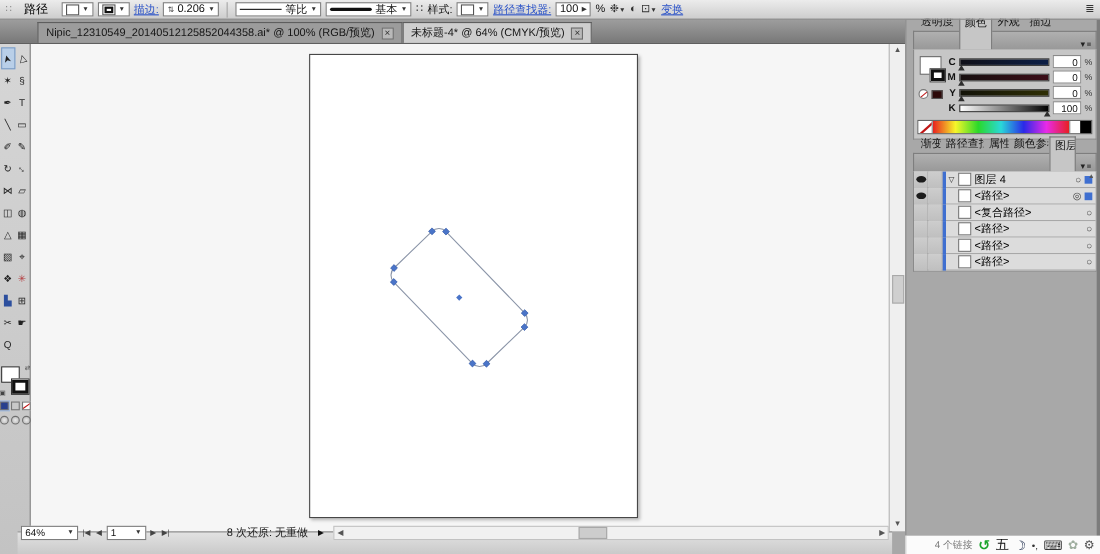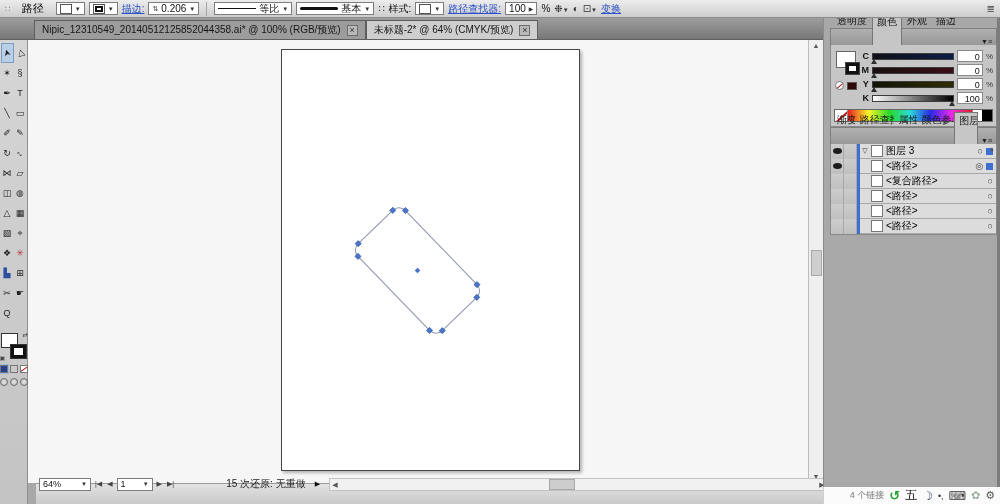--- a/index.html
+++ b/index.html
@@ -59,38 +59,38 @@
     box-shadow:2px 2px 3px rgba(0,0,0,.28)}
   svg.overlay{position:absolute;left:0;top:0}
 
   
   .vscroll{position:absolute;left:808px;top:40px;width:15px;height:443px;background:#efefef;border-left:1px solid #bdbdbd;z-index:3}
   .vs-arrow{height:12px;text-align:center;font-size:7px;color:#555;line-height:12px;cursor:pointer}
   .vs-arrow.bottom{position:absolute;bottom:0;width:100%}
   .vthumb{position:absolute;left:2px;top:210px;width:11px;height:26px;background:#cfcfcf;border:1px solid #a9a9a9;cursor:grab}
 
   
-  .statusbar{position:absolute;left:36px;top:483px;width:795px;height:21px;background:linear-gradient(#e2e2e2,#c9c9c9);
+  .statusbar{position:absolute;left:16px;top:483px;width:795px;height:21px;background:linear-gradient(#e2e2e2,#c9c9c9);
     border-top:1px solid #9c9c9c;display:flex;align-items:center;font-size:9px;gap:3px;padding:0 3px 20px 3px;z-index:4}
   .zoom-dd{width:52px;justify-content:space-between}
   .nav-btn{font-size:7px;color:#444;cursor:pointer;padding:0 1px}
   .page-dd{width:36px;justify-content:space-between}
   .status-msg{margin-left:48px;font-size:10px;color:#1a1a1a;white-space:nowrap}
   .flyout{font-size:7px;color:#111;margin-left:6px;cursor:pointer}
   .hscroll{flex:1;position:relative;height:13px;background:#f1f1f1;border:1px solid #c2c2c2;margin-left:6px}
   .hs-arrow{position:absolute;top:0;width:10px;height:11px;font-size:7px;color:#555;text-align:center;line-height:11px;cursor:pointer}
   .hs-arrow.left{left:0}.hs-arrow.right{right:0}
   .hthumb{position:absolute;left:44%;top:0;width:26px;height:11px;background:#cdcdcd;border:1px solid #a8a8a8;cursor:grab}
 
   
   .dock{position:absolute;left:823px;top:18px;width:177px;height:469px;background:#a8a8a8;border-left:1px solid #8a8a8a;
     border-right:3px solid #7c7c7c;z-index:6}
   .panelgroup{position:absolute;left:6px;width:167px}
   .group-color{top:10px}
-  .group-layers{top:109px}
+  .group-layers{top:121px}
   .ptabs{height:17px;background:linear-gradient(#b0b0b0,#989898);display:flex;align-items:flex-end;gap:1px;padding:1px 2px 0 2px;
     font-size:10px;border:1px solid #7e7e7e;border-bottom:none}
   .ptab{padding:1px 4px;height:32px;line-height:13px;color:#161616;white-space:nowrap;overflow:hidden;max-width:38px;cursor:pointer}
   .ptab.active{background:#c6c6c6;border:1px solid #767676;border-bottom:none;max-width:44px}
   .pmenu{margin-left:auto;font-size:7px;color:#222;padding:0 2px;cursor:pointer}
   .pbody{background:#c6c6c6;border:1px solid #8a8a8a;border-top:none}
 
   
   .color-body{height:82px;display:flex;padding:4px 3px 0 3px;position:relative}
   .proxy-col{width:30px;position:relative}
@@ -196,21 +196,21 @@
   <span class="flex-spacer"></span>
   <span class="cb-icon">≣</span>
 </div>
 
 <div class="tabstrip" id="doc-tabs">
     <div class="doc-tab">
       <span>Nipic_12310549_20140512125852044358.ai* @ 100% (RGB/预览)</span>
       <span class="tab-close">×</span>
     </div>
     <div class="doc-tab active">
-      <span>未标题-2* @ 64% (CMYK/预览)</span>
+      <span>未标题-4* @ 64% (CMYK/预览)</span>
       <span class="tab-close">×</span>
     </div>
   </div>
 
 <div class="toolpanel">
   <div class="tool-grid" id="tool-grid">
       <div class="tool active">
         <span class="rotneg100">➤</span>
       </div>
       <div class="tool">
@@ -345,21 +345,21 @@
     <span class="car">▼</span>
   </div>
   <span class="nav-btn">|◀</span>
   <span class="nav-btn">◀</span>
   <div class="dd page-dd">
     <span>1</span>
     <span class="car">▼</span>
   </div>
   <span class="nav-btn">▶</span>
   <span class="nav-btn">▶|</span>
-  <span class="status-msg">15 次还原: 无重做</span>
+  <span class="status-msg">8 次还原: 无重做</span>
   <span class="flyout">▶</span>
   <div class="hscroll">
     <span class="hs-arrow left">◀</span>
     <div class="hthumb"></div>
     <span class="hs-arrow right">▶</span>
   </div>
 </div>
 
 <div class="dock">
 
@@ -433,21 +433,21 @@
     <div class="pbody layers-body" id="layer-rows">
       <span class="lscroll-up">▲</span>
     <div class="lrow">
           <span class="well">
             <span class="eye"></span>
           </span>
           <span class="well"></span>
           <span class="lbar"></span>
           <span class="lexpand">▽</span>
           <span class="lthumb"></span>
-          <span class="lname">图层 3</span>
+          <span class="lname">图层 4</span>
           <span class="ltarget">○</span>
           <span class="lchip"></span>
         </div>
         <div class="lrow">
           <span class="well">
             <span class="eye"></span>
           </span>
           <span class="well"></span>
           <span class="lbar"></span>
           <span class="lindent"></span>

